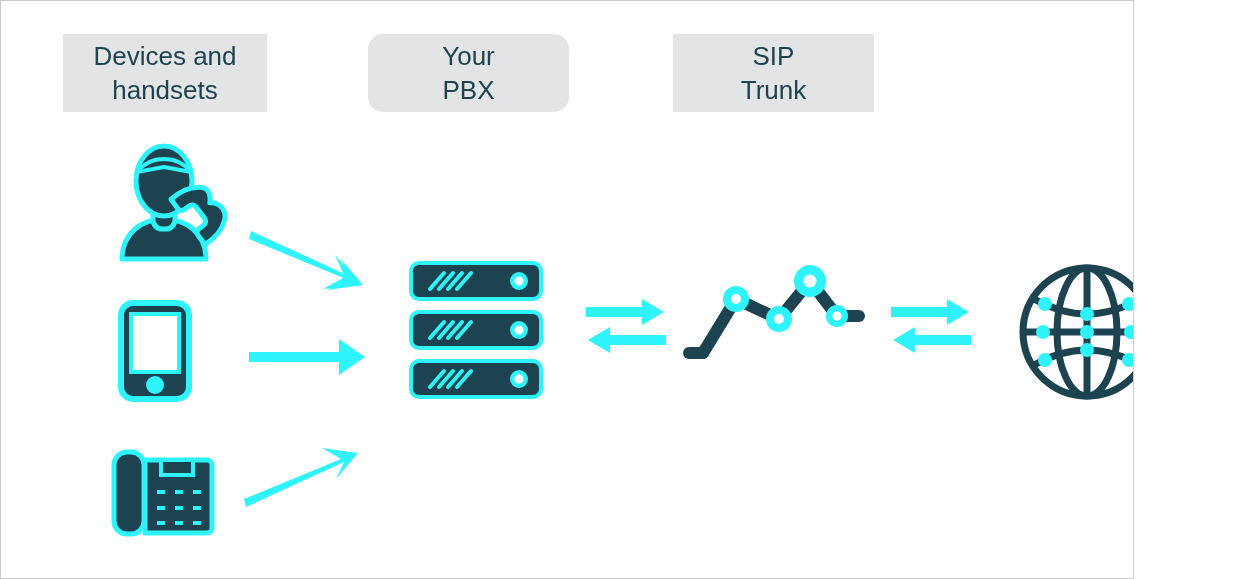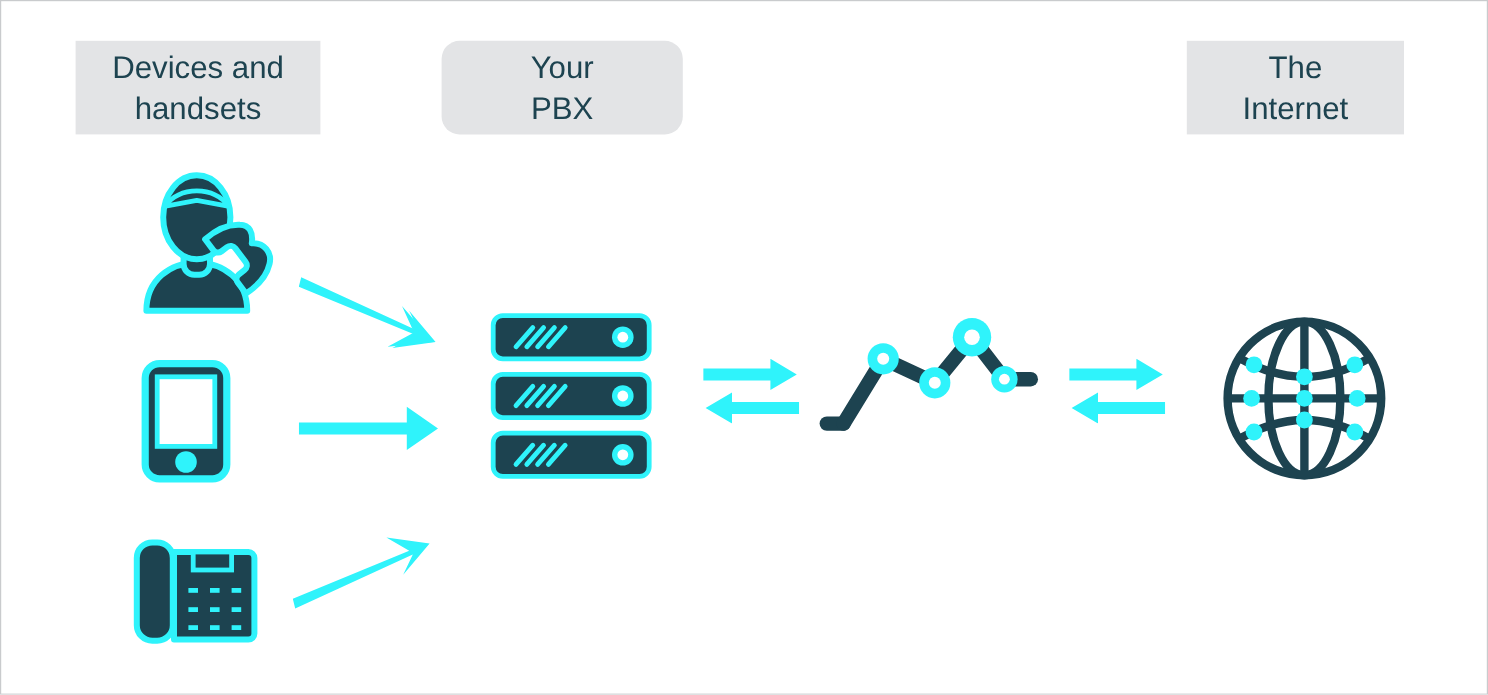--- a/index.html
+++ b/index.html
@@ -6,21 +6,21 @@
   html, body {
     margin: 0;
     padding: 0;
     background: #ffffff;
   }
   body {
     font-family: "Liberation Sans", sans-serif;
   }
   #diagram-canvas {
     position: relative;
-    width: 1240px;
+    width: 1134px;
     height: 579px;
     background: #ffffff;
     box-sizing: border-box;
     border: 1px solid #c9cbcd;
     overflow: hidden;
   }
   .col-label {
     position: absolute;
     background: #e3e4e6;
     color: #1d4350;
@@ -65,23 +65,23 @@
 <body>
 
 <div id="diagram-canvas">
 
   <div class="col-label" id="label-devices">Devices and
 handsets</div>
 
   <div class="col-label" id="label-pbx">Your
 PBX</div>
 
-
-  <div class="col-label" id="label-internet">The
-Internet</div>
+  <div class="col-label" id="label-sip">SIP
+Trunk</div>
+
 
   <div class="icon-box" id="icon-person">
     <svg viewBox="0 0 140 130" xmlns="http://www.w3.org/2000/svg">
 
       <path d="M18 118 C18 92 38 78 60 78 C82 78 102 92 102 118 Z" fill="#1d4350" stroke="#2ff3fb" stroke-width="5" stroke-linejoin="round"></path>
 
       <rect x="49" y="60" width="22" height="28" rx="9" fill="#1d4350" stroke="#2ff3fb" stroke-width="5"></rect>
 
       <ellipse cx="60" cy="40" rx="28" ry="35" fill="#1d4350" stroke="#2ff3fb" stroke-width="5"></ellipse>
 

